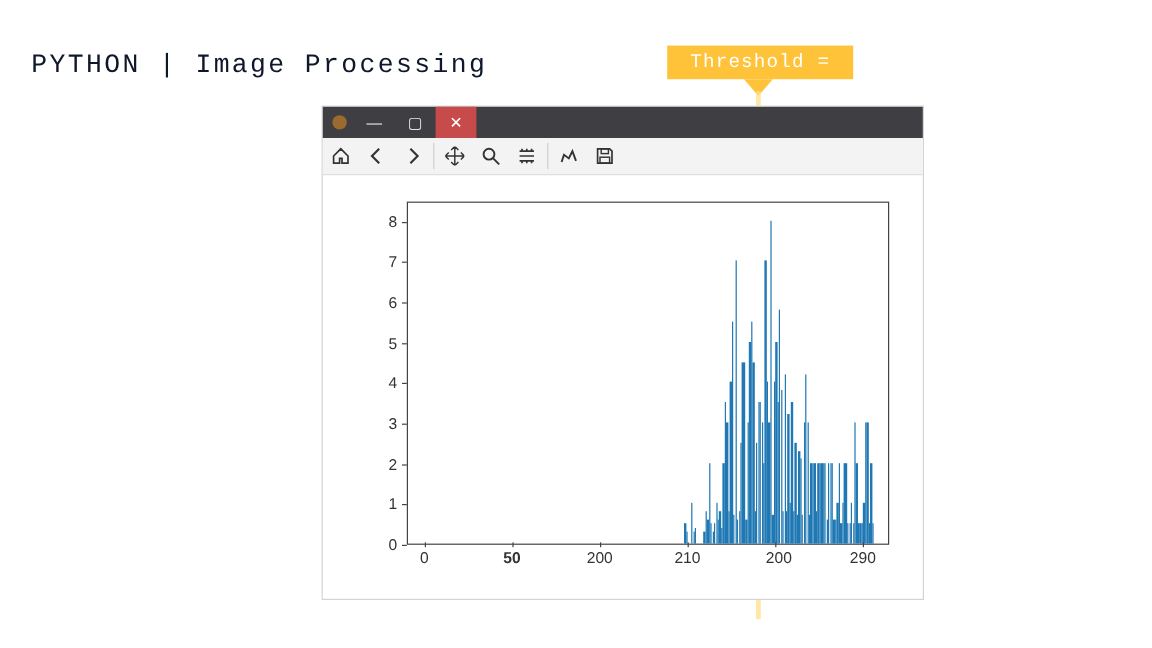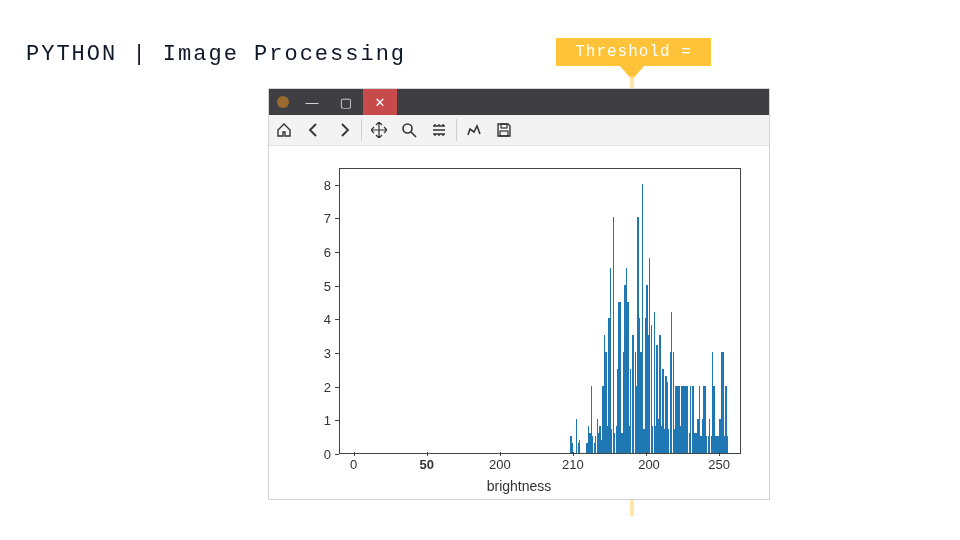--- a/index.html
+++ b/index.html
@@ -227,18 +227,17 @@
         <div class="xtick" style="left: 84.6182px;">0</div>
         <div class="xtick-mark" style="left: 84.6182px;"></div>
         <div class="xtick" style="left: 157.709px; font-weight: bold;">50</div>
         <div class="xtick-mark" style="left: 157.709px;"></div>
         <div class="xtick" style="left: 230.8px;">200</div>
         <div class="xtick-mark" style="left: 230.8px;"></div>
         <div class="xtick" style="left: 303.891px;">210</div>
         <div class="xtick-mark" style="left: 303.891px;"></div>
         <div class="xtick" style="left: 380px;">200</div>
         <div class="xtick-mark" style="left: 376.982px;"></div>
-        <div class="xtick" style="left: 450.073px;">250</div>
+        <div class="xtick" style="left: 450.073px;">290</div>
         <div class="xtick-mark" style="left: 450.073px;"></div>
       </div>
-    <div class="xlabel">brightness</div>
   </div>
 </div>
 
 </body></html>

